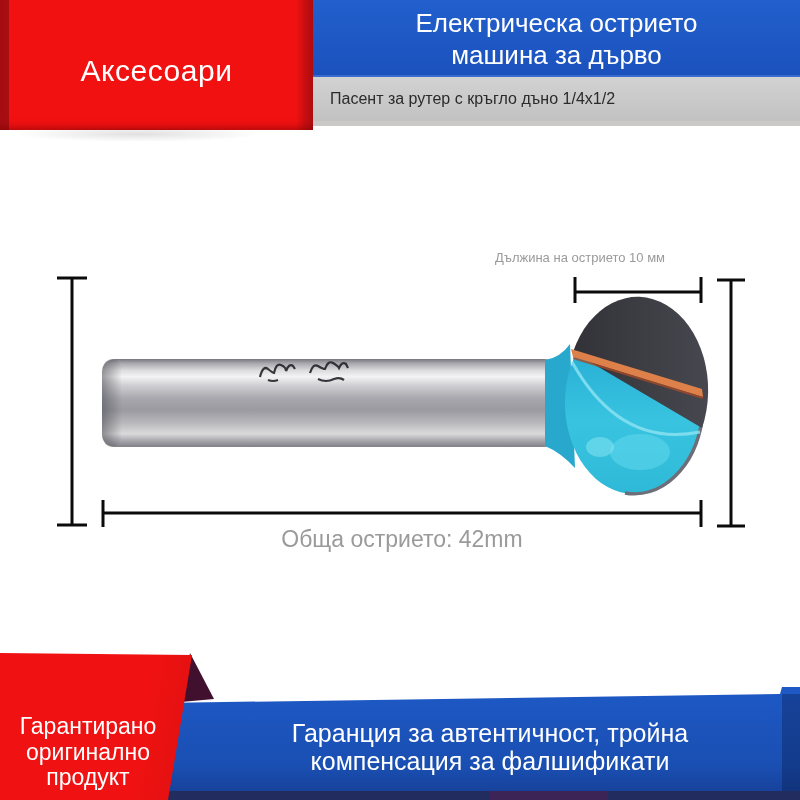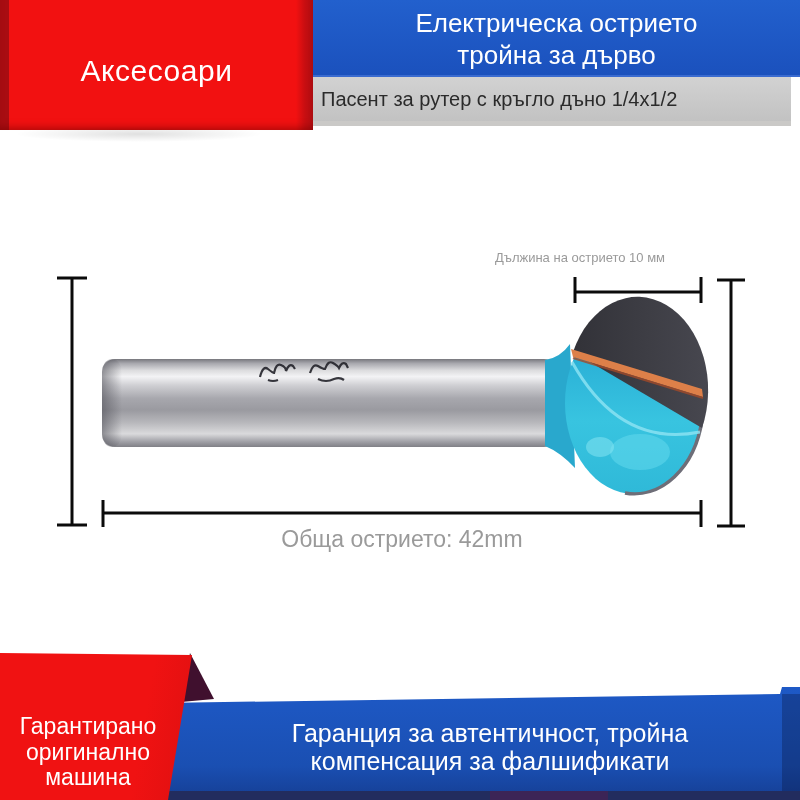--- a/index.html
+++ b/index.html
@@ -23,21 +23,21 @@
   .hdr-blue{
     position:absolute;left:313px;top:0;width:487px;height:77px;
     background:linear-gradient(#2260cd,#1b51bd);
     border-bottom:2px solid #3a6bd0;box-sizing:border-box;
     text-align:center;color:#fff;font-size:26px;line-height:32px;padding-top:7px;
   }
   .hdr-gray{
     position:absolute;left:313px;top:77px;width:487px;height:44px;
     background:linear-gradient(#d2d2d2,#c2c2c2);
     border-bottom:5px solid #cac9c7;box-sizing:content-box;
-    color:#2b2b2b;font-size:20px;line-height:44px;padding-left:8px;width:470px;
+    color:#2b2b2b;font-size:16px;line-height:44px;padding-left:17px;width:470px;
   }
   
   .lbl{position:absolute;color:#9a9a9a;}
   .lbl-blade{left:455px;top:250px;width:250px;text-align:center;font-size:13px;}
   .lbl-total{left:252px;top:526px;width:300px;text-align:center;font-size:23px;}
   
   .ftr-red{
     position:absolute;left:0;top:653px;width:214px;height:147px;
     background:linear-gradient(100deg,#f01212 65%,#d90f10 100%);
     -webkit-clip-path:polygon(0 0,192px 2px,168px 147px,0 147px);
@@ -80,21 +80,21 @@
 
 <div id="stage">
 
   <div class="hdr-red">
     <span>Аксесоари</span>
   </div>
   <div class="hdr-red-shadow"></div>
 
   <div class="hdr-blue">
     <div>Електрическа острието</div>
-    <div>тройна за дърво</div>
+    <div>машина за дърво</div>
   </div>
 
   <div class="hdr-gray">
     <span>Пасент за рутер с кръгло дъно 1/4x1/2</span>
   </div>
 
   <svg width="800" height="800" viewBox="0 0 800 800">
     <defs>
       <linearGradient id="metalGrad" x1="0" y1="0" x2="0" y2="1">
         <stop offset="0" stop-color="#77777d"></stop>
@@ -188,21 +188,21 @@
   <div class="ftr-blue"></div>
   <div class="ftr-blue-edge"></div>
   <div class="ftr-strip"></div>
   <div class="ftr-strip-purple"></div>
   <div class="ftr-fold"></div>
   <div class="ftr-red"></div>
 
   <div class="ftr-red-text">
     <div>Гарантирано</div>
     <div>оригинално</div>
-    <div>машина</div>
+    <div>продукт</div>
   </div>
 
   <div class="ftr-blue-text">
     <div>Гаранция за автентичност, тройна</div>
     <div>компенсация за фалшификати</div>
   </div>
 
 </div>
 
 </body></html>

